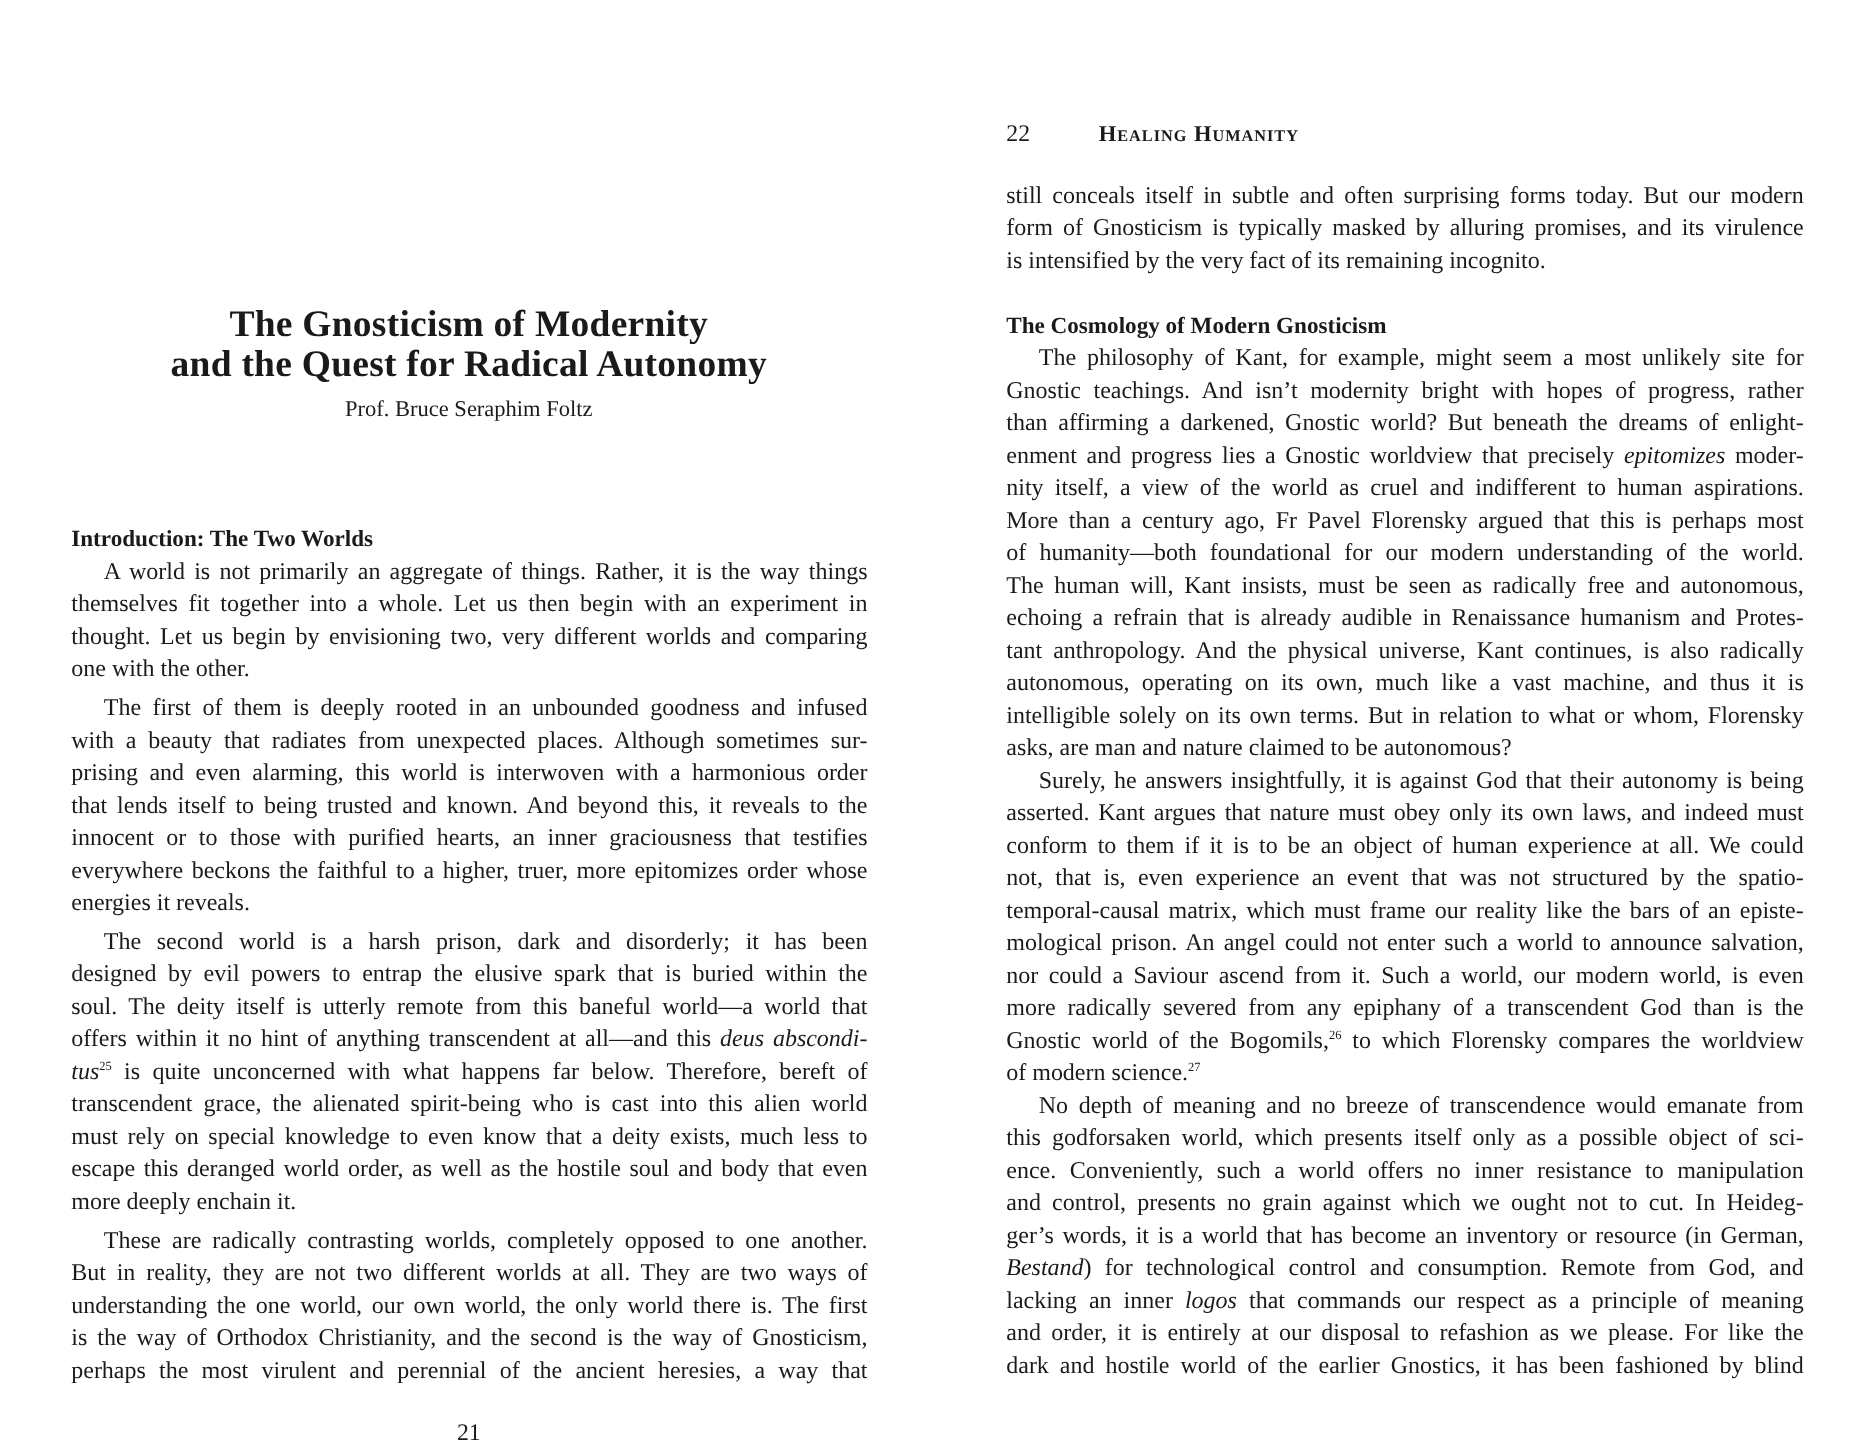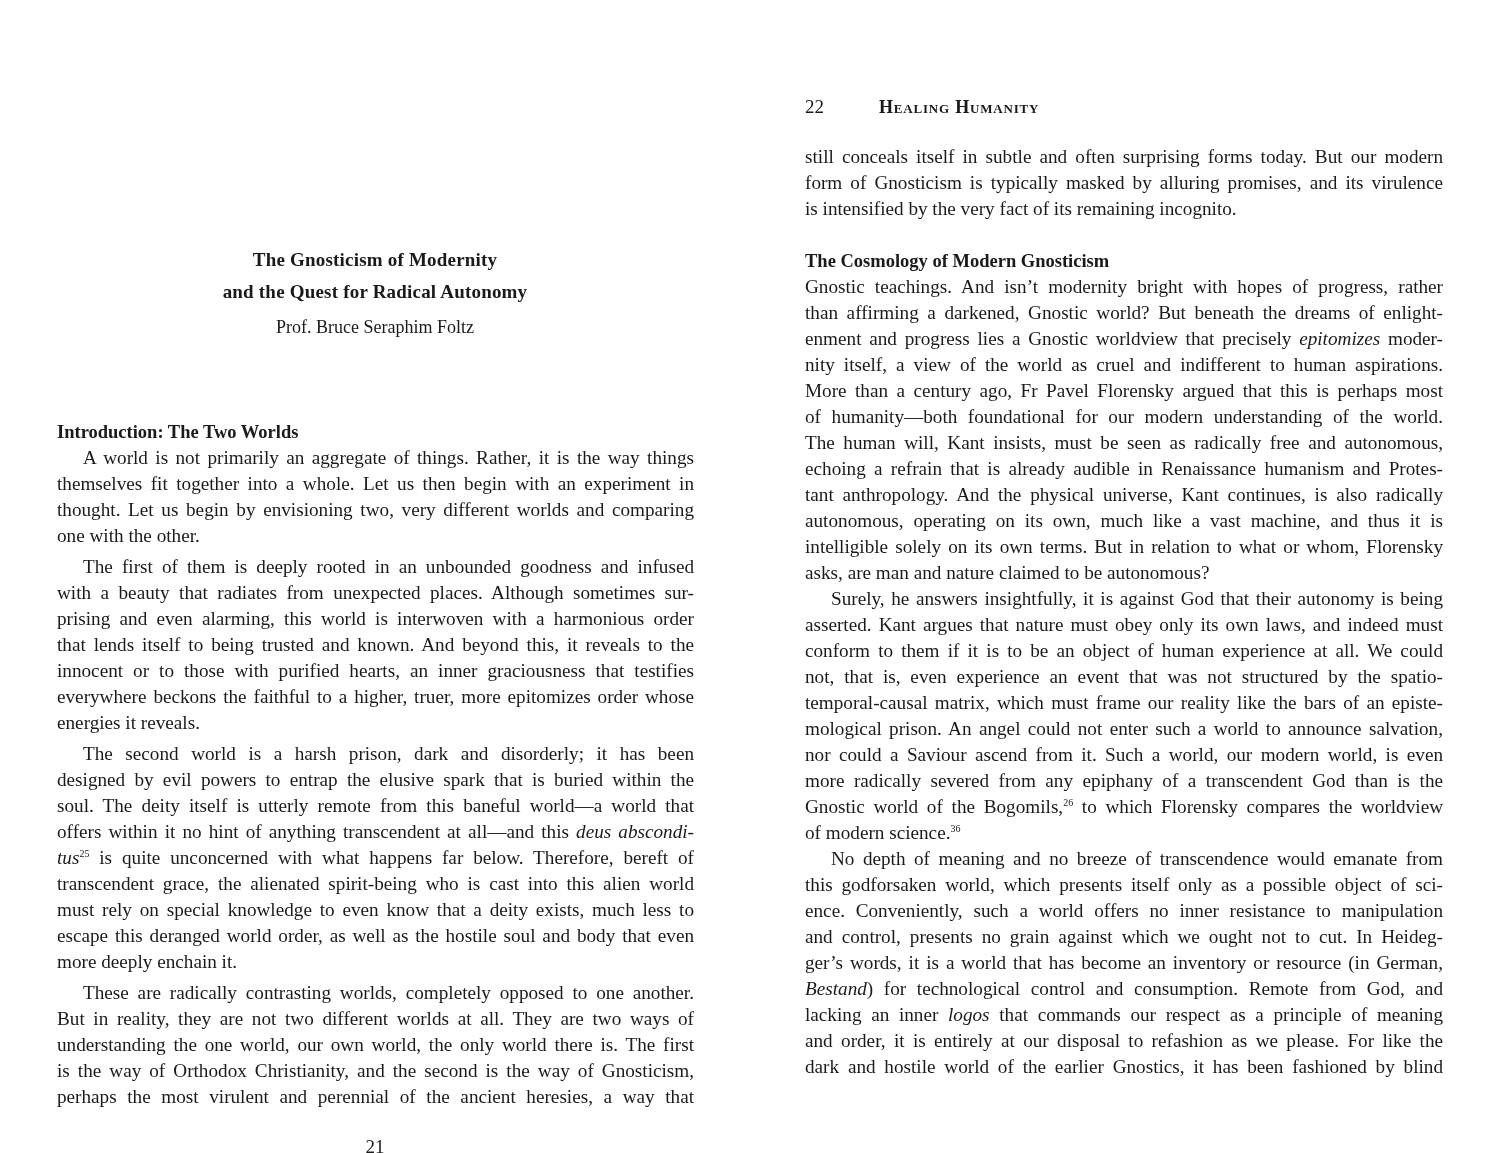--- a/index.html
+++ b/index.html
@@ -11,21 +11,21 @@
   .col { position: absolute; }
   .page-left .col { left: 57px; width: 637px; }
   .page-right .col { left: 55px; width: 638px; }
   .line { display: block; height: 26px; line-height: 26px; font-size: 19.2px;
           white-space: nowrap; text-align: justify; text-align-last: justify; }
   .line.last { text-align-last: left; }
   .line.indent { padding-left: 26px; }
   .para-gap { height: 5px; }
   .heading { font-weight: bold; font-size: 18.5px; text-align-last: left; }
   .title { position: absolute; left: 0; width: 750px; text-align: center; }
-  .title-line { font-size: 19px; line-height: 32px; height: 32px; font-weight: bold; letter-spacing: 0.2px; }
+  .title-line { font-size: 30px; line-height: 32px; height: 32px; font-weight: bold; letter-spacing: 0.2px; }
   .author { font-size: 18px; line-height: 30px; margin-top: 4px; }
   .folio-bottom { position: absolute; left: 0; width: 750px; top: 1094px; text-align: center; font-size: 19px; }
   .running-head { position: absolute; left: 55px; top: 52px; font-size: 19px; line-height: 26px; }
   .running-head .num { display: inline-block; width: 74px; }
   .running-head .book { font-variant: small-caps; font-weight: bold; letter-spacing: 0.8px; font-size: 18px; }
   sup { font-size: 10px; line-height: 0; vertical-align: 7px; }
   i { font-style: italic; }
 </style>
 </head>
 <body>
@@ -82,20 +82,21 @@
   </div>
 
   <div class="col" style="top:102px;">
     <span class="line">still conceals itself in subtle and often surprising forms today. But our modern</span>
     <span class="line">form of Gnosticism is typically masked by alluring promises, and its virulence</span>
     <span class="line last">is intensified by the very fact of its remaining incognito.</span>
     <div style="height:26px;"></div>
 
     <span class="line heading">The Cosmology of Modern Gnosticism</span>
 
+    <span class="line indent">The philosophy of Kant, for example, might seem a most unlikely site for</span>
     <span class="line">Gnostic teachings. And isn’t modernity bright with hopes of progress, rather</span>
     <span class="line">than affirming a darkened, Gnostic world? But beneath the dreams of enlight-</span>
     <span class="line"><span>enment and progress lies a Gnostic worldview that precisely </span><i>epitomizes</i><span> moder-</span></span>
     <span class="line">nity itself, a view of the world as cruel and indifferent to human aspirations.</span>
     <span class="line">More than a century ago, Fr Pavel Florensky argued that this is perhaps most</span>
     <span class="line">of humanity—both foundational for our modern understanding of the world.</span>
     <span class="line">The human will, Kant insists, must be seen as radically free and autonomous,</span>
     <span class="line">echoing a refrain that is already audible in Renaissance humanism and Protes-</span>
     <span class="line">tant anthropology. And the physical universe, Kant continues, is also radically</span>
     <span class="line">autonomous, operating on its own, much like a vast machine, and thus it is</span>
@@ -104,21 +105,21 @@
 
     <span class="line indent">Surely, he answers insightfully, it is against God that their autonomy is being</span>
     <span class="line">asserted. Kant argues that nature must obey only its own laws, and indeed must</span>
     <span class="line">conform to them if it is to be an object of human experience at all. We could</span>
     <span class="line">not, that is, even experience an event that was not structured by the spatio-</span>
     <span class="line">temporal-causal matrix, which must frame our reality like the bars of an episte-</span>
     <span class="line">mological prison. An angel could not enter such a world to announce salvation,</span>
     <span class="line">nor could a Saviour ascend from it. Such a world, our modern world, is even</span>
     <span class="line">more radically severed from any epiphany of a transcendent God than is the</span>
     <span class="line"><span>Gnostic world of the Bogomils,</span><sup>26</sup><span> to which Florensky compares the worldview</span></span>
-    <span class="line last"><span>of modern science.</span><sup>36</sup></span>
+    <span class="line last"><span>of modern science.</span><sup>27</sup></span>
 
     <span class="line indent">No depth of meaning and no breeze of transcendence would emanate from</span>
     <span class="line">this godforsaken world, which presents itself only as a possible object of sci-</span>
     <span class="line">ence. Conveniently, such a world offers no inner resistance to manipulation</span>
     <span class="line">and control, presents no grain against which we ought not to cut. In Heideg-</span>
     <span class="line">ger’s words, it is a world that has become an inventory or resource (in German,</span>
     <span class="line"><i>Bestand</i><span>) for technological control and consumption. Remote from God, and</span></span>
     <span class="line"><span>lacking an inner </span><i>logos</i><span> that commands our respect as a principle of meaning</span></span>
     <span class="line">and order, it is entirely at our disposal to refashion as we please. For like the</span>
     <span class="line">dark and hostile world of the earlier Gnostics, it has been fashioned by blind</span>

